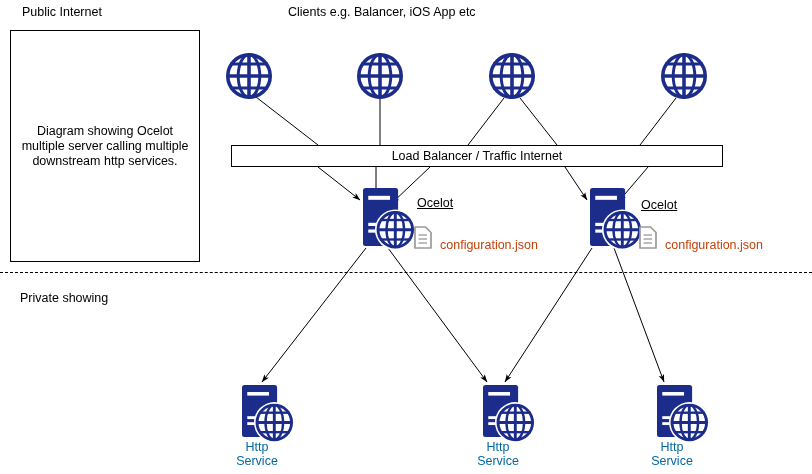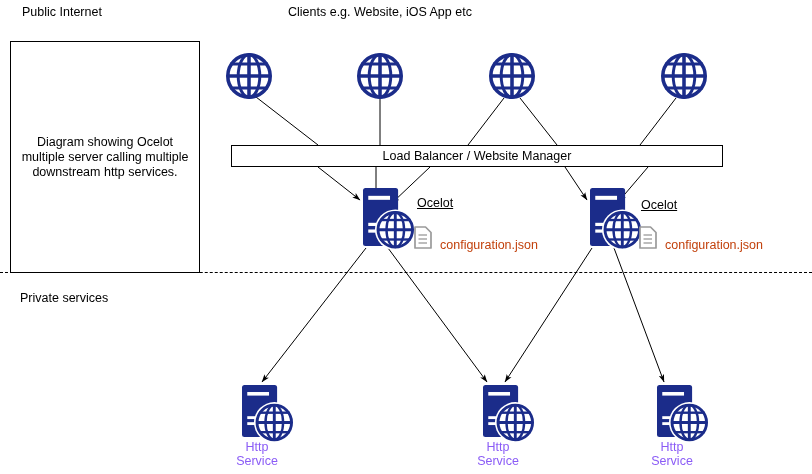--- a/index.html
+++ b/index.html
@@ -43,21 +43,20 @@
   }
   .note-box {
     position: absolute;
     z-index: 3;
     border: 1px solid #000000;
     background: #ffffff;
     display: flex;
     align-items: center;
     justify-content: center;
     box-sizing: border-box;
-    margin-top: 11px;
   }
   .note-box-text {
     font-size: 12.5px;
     line-height: 15px;
     text-align: center;
     color: #000000;
     padding: 0 4px;
   }
   .lb-box {
     position: absolute;
@@ -88,50 +87,50 @@
     font-size: 12.5px;
     color: #000000;
     white-space: nowrap;
     text-decoration: underline;
   }
   .svc-label {
     position: absolute;
     z-index: 4;
     font-size: 12.5px;
     line-height: 14px;
-    color: #8b5cf6;
+    color: #0369a1;
     text-align: center;
     white-space: nowrap;
     transform: translateX(-50%);
   }
   .cfg-label {
     position: absolute;
     z-index: 4;
     font-size: 12.5px;
     color: #c2410c;
     white-space: nowrap;
   }
 </style>
 </head>
 <body>
 
 <div id="canvas">
 
   <div class="zone-label" style="left:22px; top:5px;">Public Internet</div>
 
-  <div class="zone-label" style="left:20px; top:291px;">Private services</div>
-
-  <div class="zone-label" style="left:288px; top:5px;">Clients e.g. Website, iOS App etc</div>
+  <div class="zone-label" style="left:20px; top:291px;">Private showing</div>
+
+  <div class="zone-label" style="left:288px; top:5px;">Clients e.g. Balancer, iOS App etc</div>
 
   <div class="note-box" id="note-box" style="left: 10px; top: 30px; width: 190px; height: 232px;">
     <div class="note-box-text">Diagram showing Ocelot multiple server calling multiple downstream http services.</div>
   </div>
 
   <div class="lb-box" id="lb-box" style="left: 231px; top: 145px; width: 492px; height: 22px;">
-    <div class="lb-text">Load Balancer / Website Manager</div>
+    <div class="lb-text">Load Balancer / Traffic Internet</div>
   </div>
 
   <div class="divider" id="divider" style="top: 272px;"></div>
 
   <svg class="layer" id="edge-layer">
     <defs>
       <marker id="arrowhead" markerWidth="9" markerHeight="9" refX="7.6" refY="3.1" orient="auto" markerUnits="strokeWidth">
         <path d="M0,0.3 L8,3.1 L0,5.9 L1.9,3.1 Z" fill="#000000"></path>
       </marker>
     </defs>

